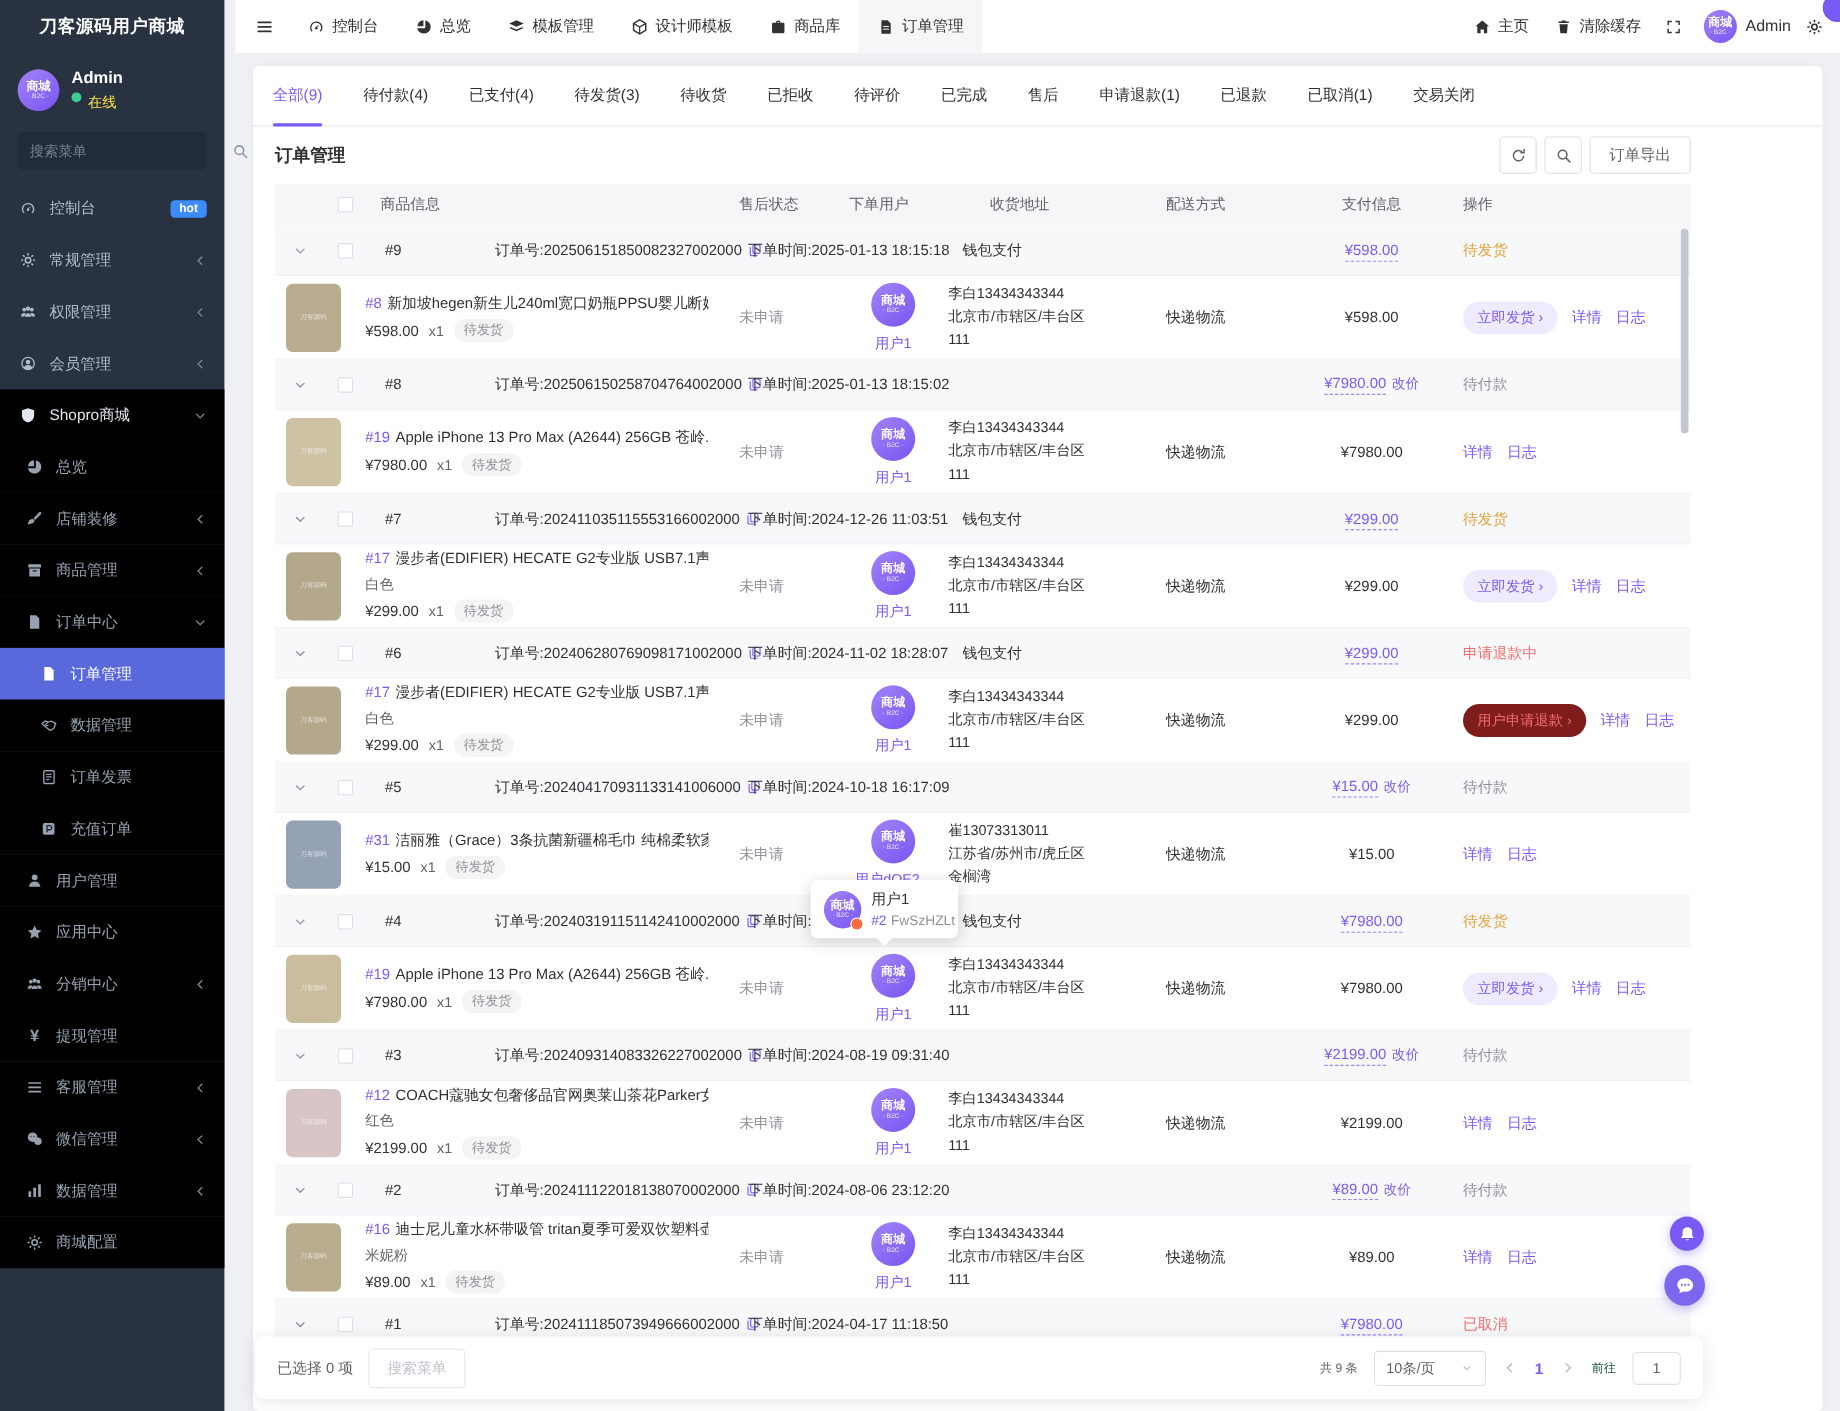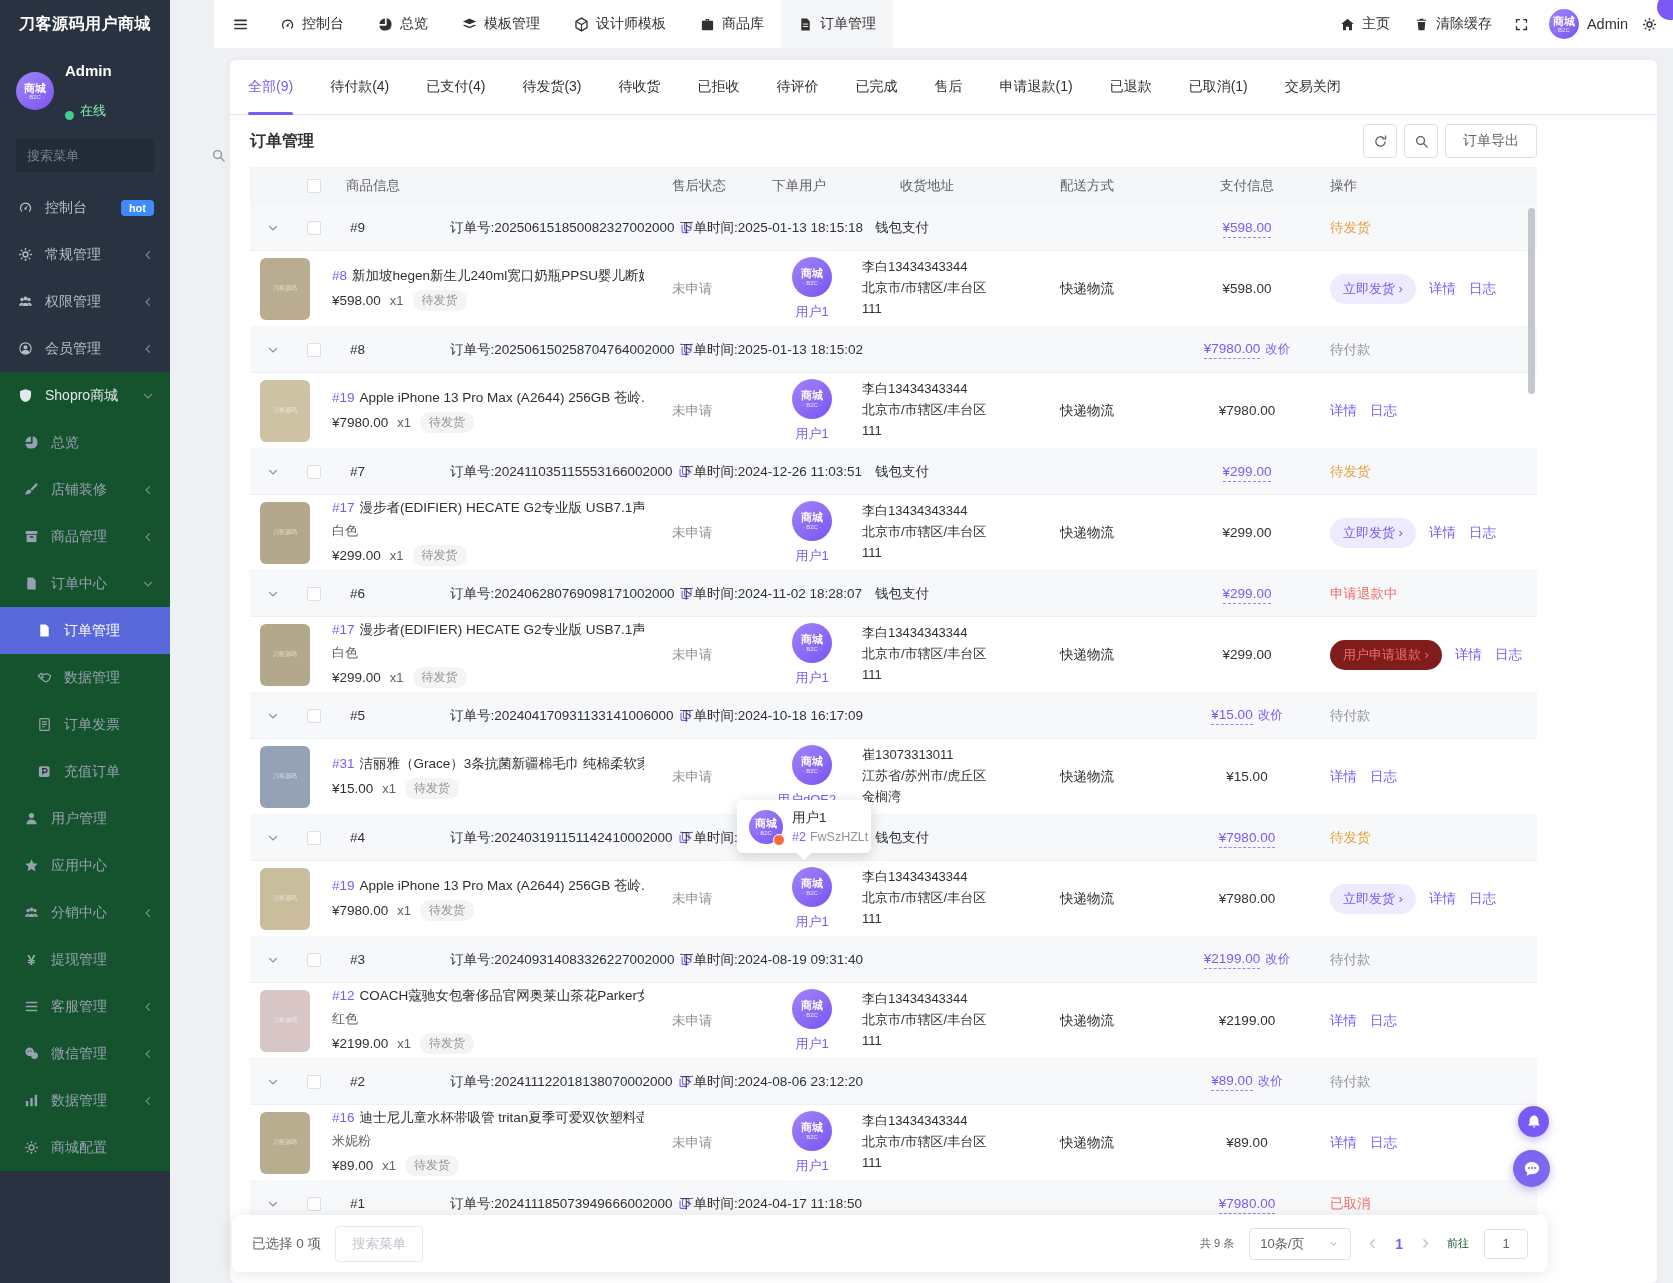--- a/index.html
+++ b/index.html
@@ -1,36 +1,36 @@
 <!DOCTYPE html>
 <html><head>
 <meta charset="utf-8">
 <style>
 *{box-sizing:border-box;margin:0;padding:0}
 html,body{width:1673px;height:1283px;overflow:hidden}
 body{position:relative;font-family:"Liberation Sans","DejaVu Sans",sans-serif;background:#eef0f3;color:#303133}
 svg{display:block}
 
-.sidebar{position:absolute;left:0;top:0;width:170px;height:1283px;background:#293241;z-index:3}
+.sidebar{position:absolute;left:0;top:0;width:204px;height:1283px;background:#293241;z-index:3}
 .logo{height:48px;display:flex;align-items:center;justify-content:center;color:#fff;font-size:16px;font-weight:bold;letter-spacing:.5px}
 .side-user{display:flex;align-items:center;gap:11px;padding:14px 16px 8px}
 .avatar{border-radius:50%;background:linear-gradient(140deg,#a184f7,#7a55f2);color:#fff;display:flex;flex-direction:column;align-items:center;justify-content:center;flex:none}
 .avatar .a1{font-size:11px;font-weight:bold;line-height:1.1}
 .avatar .a2{font-size:6px;opacity:.85;line-height:1}
 .av38{width:38px;height:38px}
 .su-name{color:#fff;font-weight:bold;font-size:15px}
-.su-status{display:flex;align-items:flex-end;gap:6px;color:#86efac;font-size:13px;margin-top:23px}
+.su-status{display:flex;align-items:flex-start;gap:6px;color:#fde047;font-size:13px;margin-top:5px}
 .dot{width:9px;height:9px;border-radius:50%;background:#3ecf8e}
 .side-search{margin:10px 16px 8px;height:34px;background:#222b38;border-radius:4px;display:flex;align-items:center;padding:0 11px;gap:8px}
 .side-search input{flex:1;background:transparent;border:none;outline:none;color:#aeb9c7;font-size:13px;font-family:inherit}
 .side-search input::placeholder{color:#76818f}
 .side-search .sic{color:#8a95a3}
 .menu{padding-top:4px}
 .sb-item{height:47px;display:flex;align-items:center;padding:0 16px;color:#b3bdc9;font-size:14px;cursor:pointer}
-.sb-item.dark{background:#14532d}
+.sb-item.dark{background:#000000}
 .sb-item.section{color:#e3e8ef}
 .sb-item.lv1{padding-left:22px;color:#97a2b1}
 .sb-item.lv2{padding-left:35px;color:#97a2b1}
 .sb-item.active{background:#5968db;color:#fff}
 .sb-ic{width:19px;display:flex;justify-content:center;margin-right:10px;flex:none}
 .sb-right{margin-left:auto;color:#7e8896;display:flex;align-items:center}
 .hotbadge{margin-left:auto;background:#3d8bfd;color:#fff;font-size:11px;font-weight:bold;padding:2px 8px;border-radius:4px}
 
 .topnav{position:absolute;left:214px;top:0;width:1459px;height:48px;background:#fff;display:flex;align-items:center;z-index:2}
 .burger{padding:0 14px 0 18px;color:#303133;display:flex;align-items:center;cursor:pointer}

